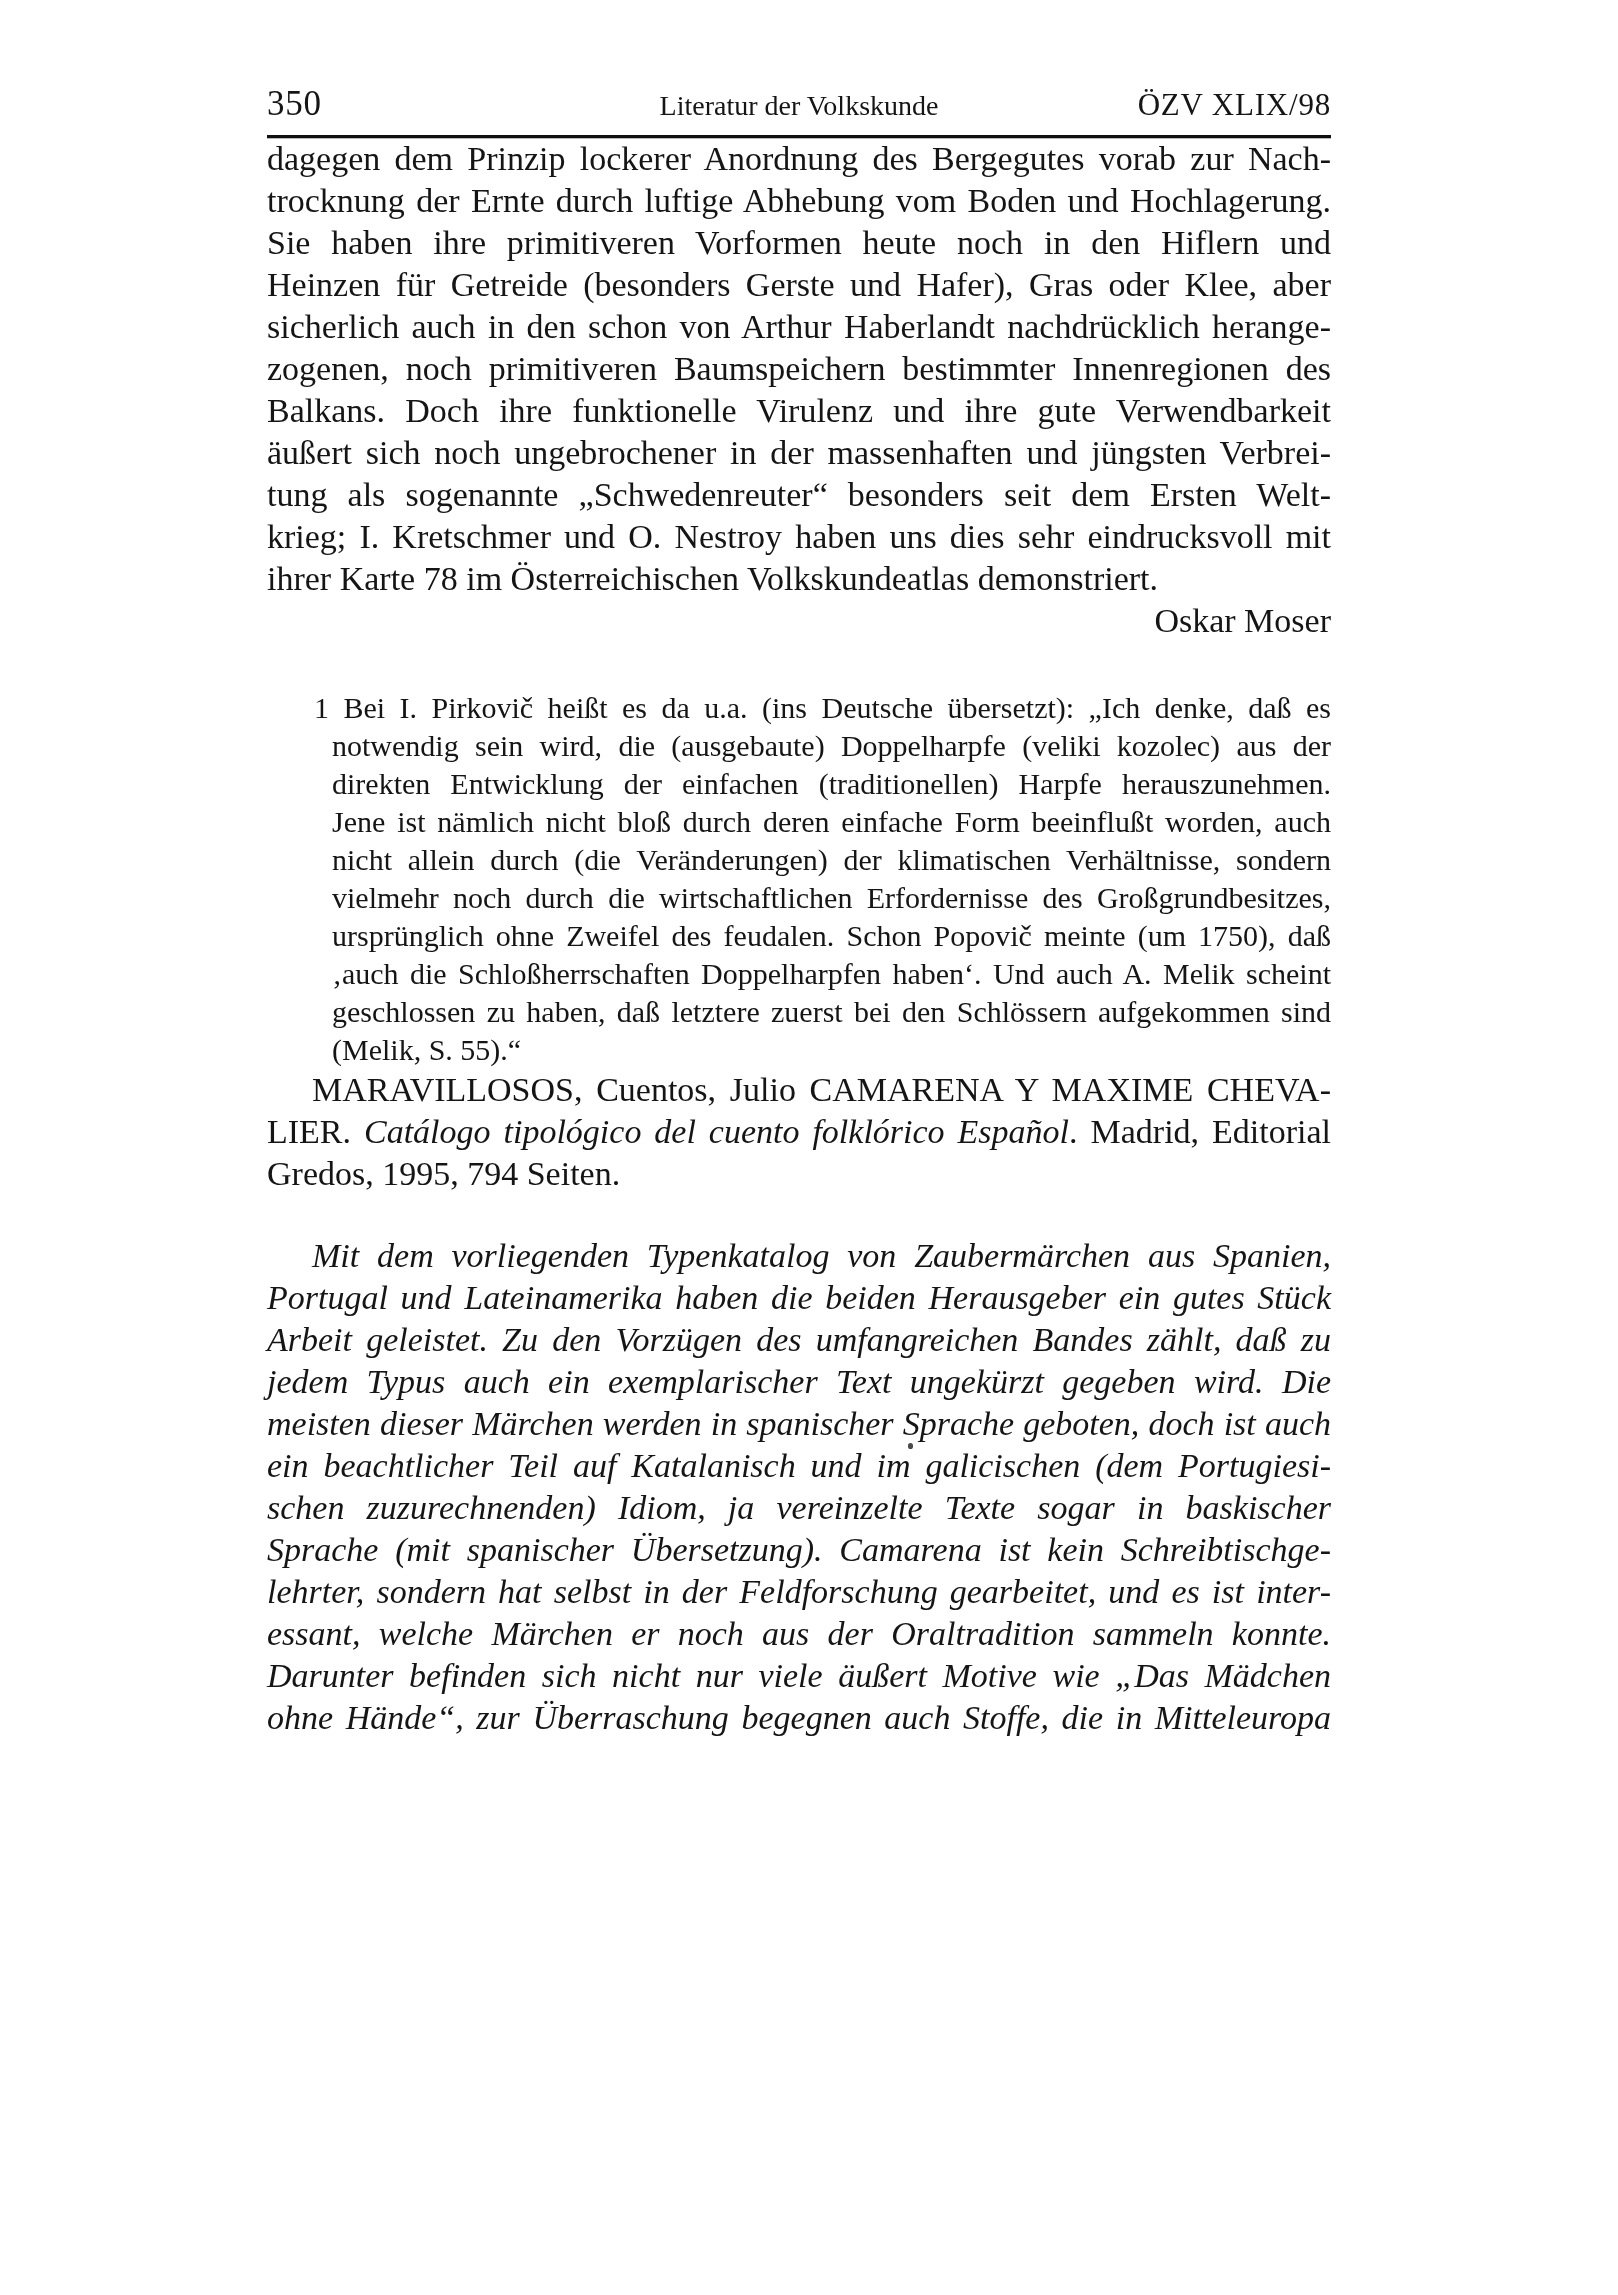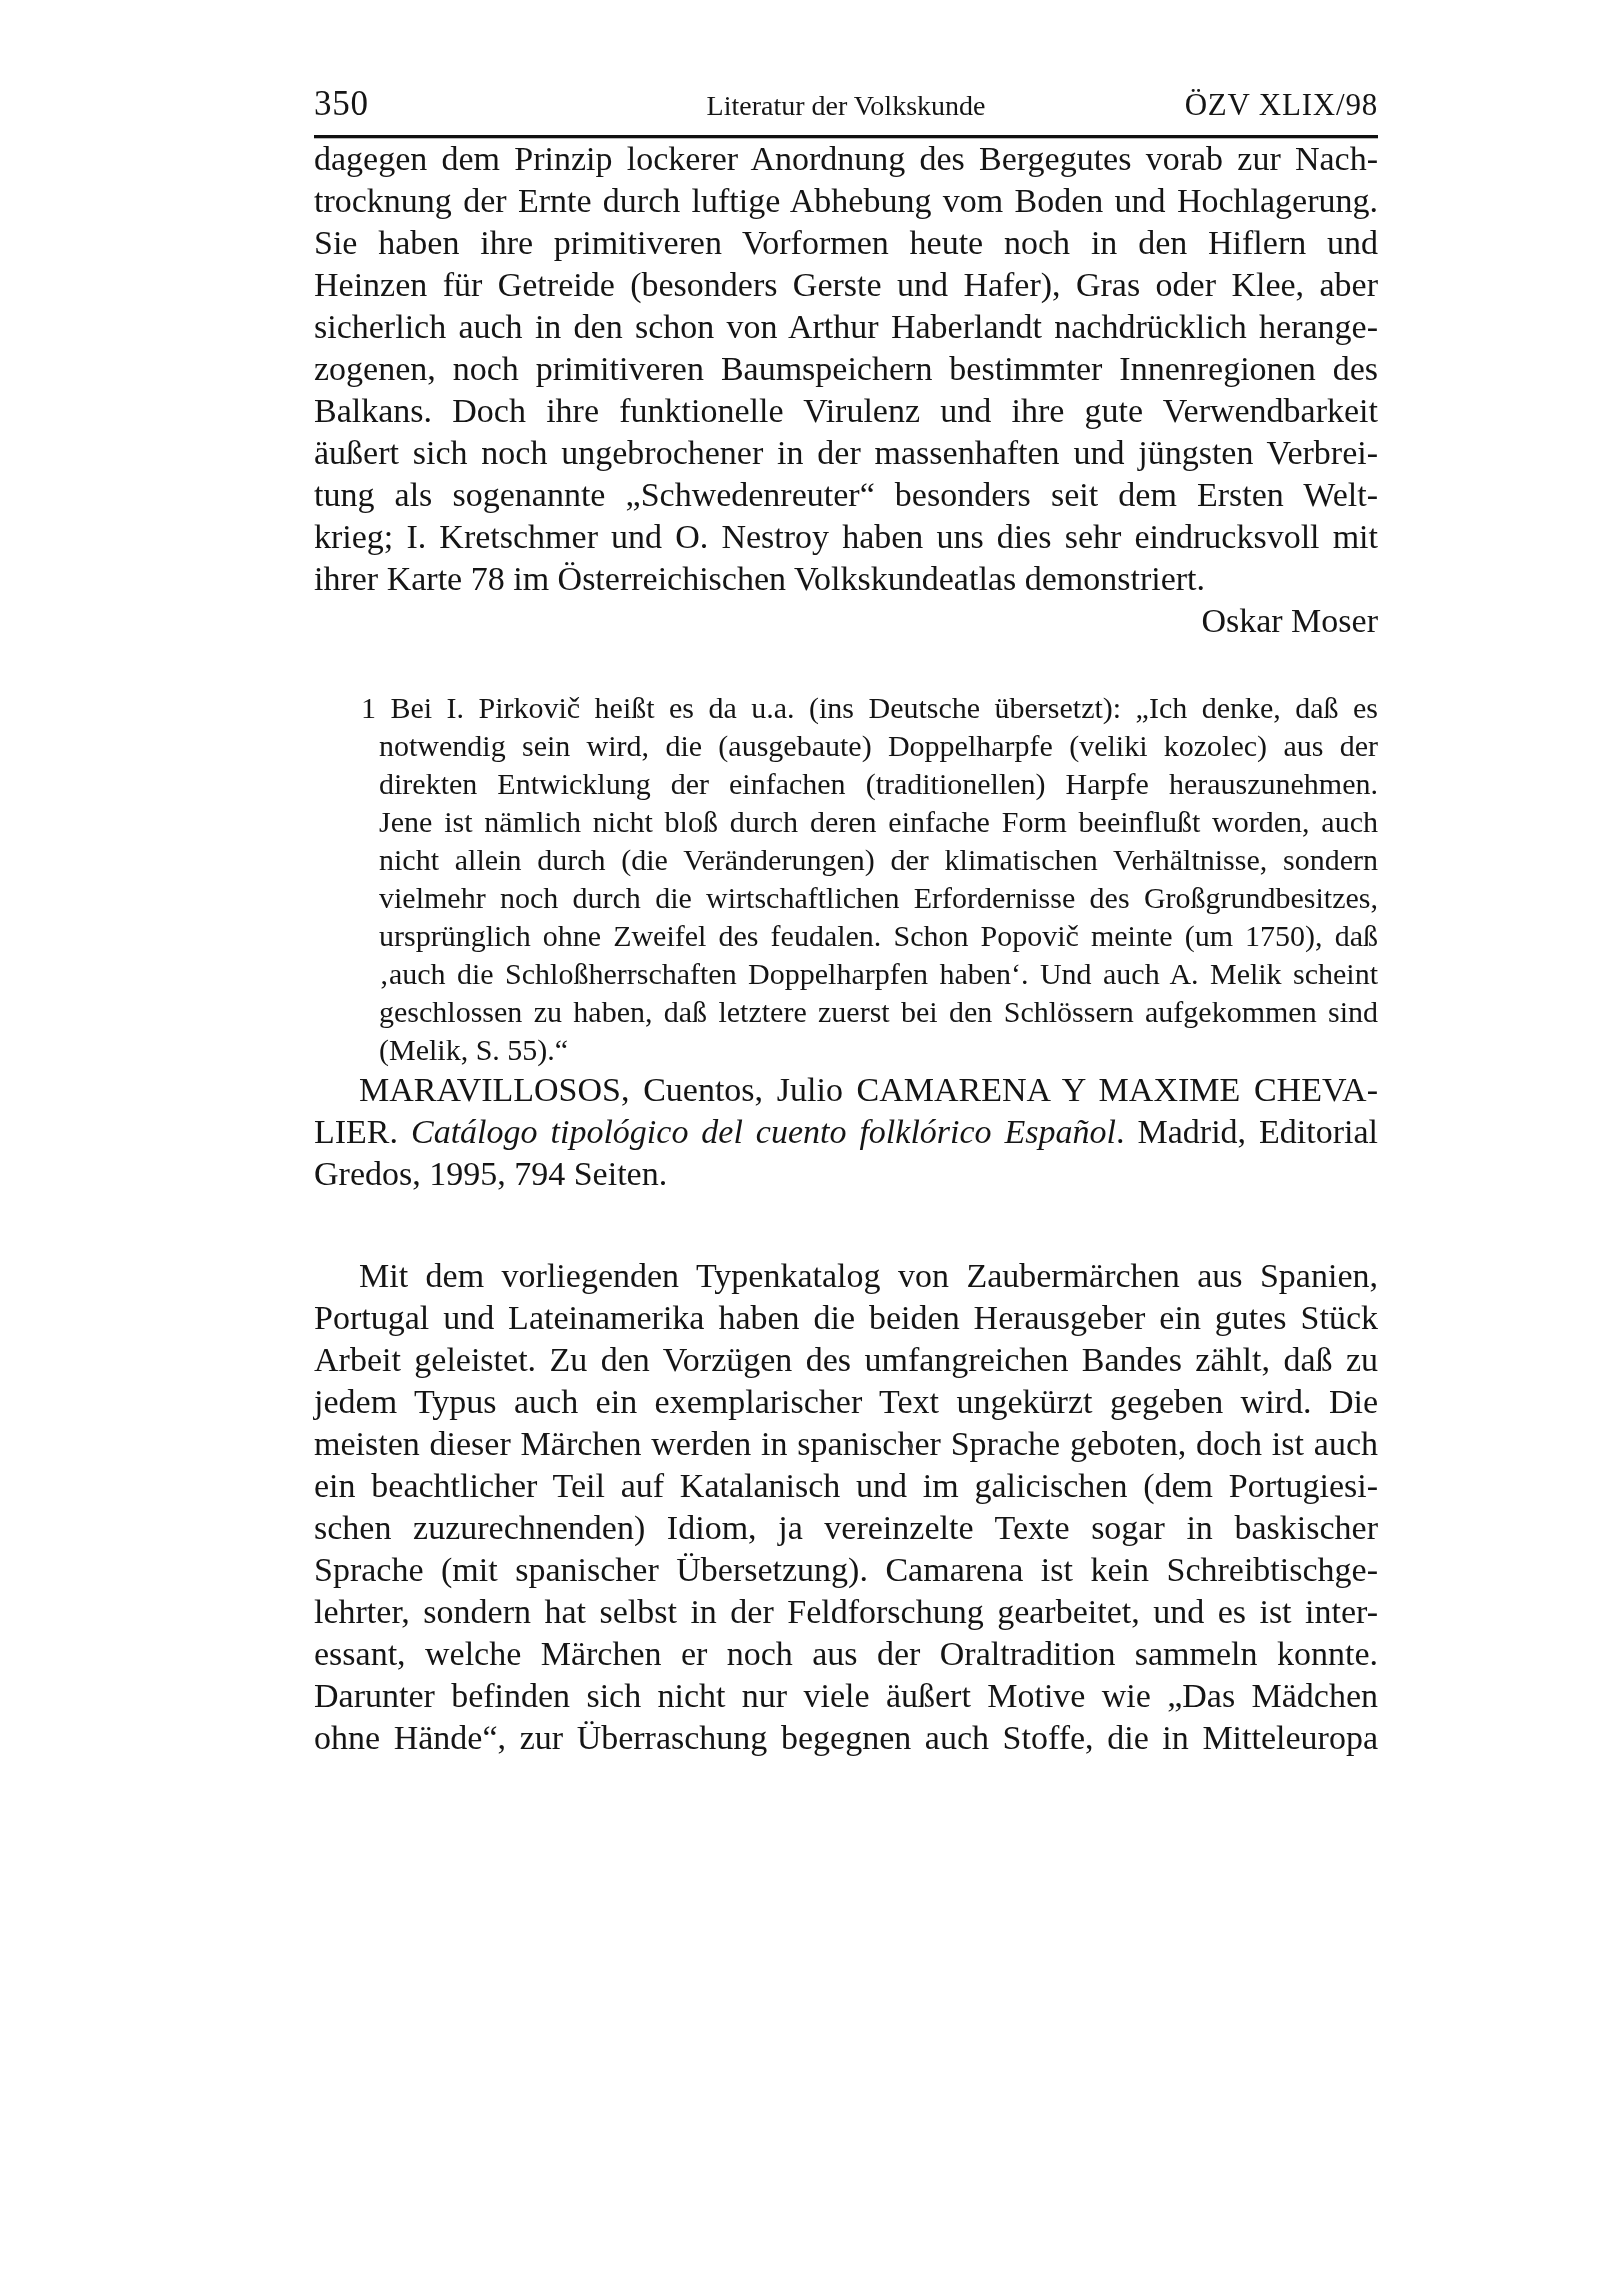--- a/index.html
+++ b/index.html
@@ -9,21 +9,20 @@
     background: #ffffff;
   }
   .page {
     position: relative;
     width: 1454px;
     height: 2295px;
     background: #ffffff;
     overflow: hidden;
     font-family: "Liberation Serif", "DejaVu Serif", serif;
     color: #151515;
-    padding-left: 47px;
   }
   .content {
     padding-left: 267px;
     padding-right: 123px; 
   }
   
   .running-head {
     padding-top: 84px;
     display: flex;
     align-items: baseline;
@@ -62,21 +61,21 @@
   .footnote .jline { padding-left: 18px; }
   .footnote .jline:first-child { padding-left: 0; }
   
   .citation {
     font-size: 34px;
     line-height: 42px;
   }
   .citation .jline.cite-first { padding-left: 45px; }
   .citation .italic { font-style: italic; }
   
-  .body-text.para-2 { margin-top: 60px; }
+  .body-text.para-2 { margin-top: 40px; font-style: italic; }
   
   .scan-speck {
     position: absolute;
     left: 908px;
     top: 1443px;
     width: 4.9px;
     height: 5.7px;
     border-radius: 50%;
     background: #4a4a4a;
   }

